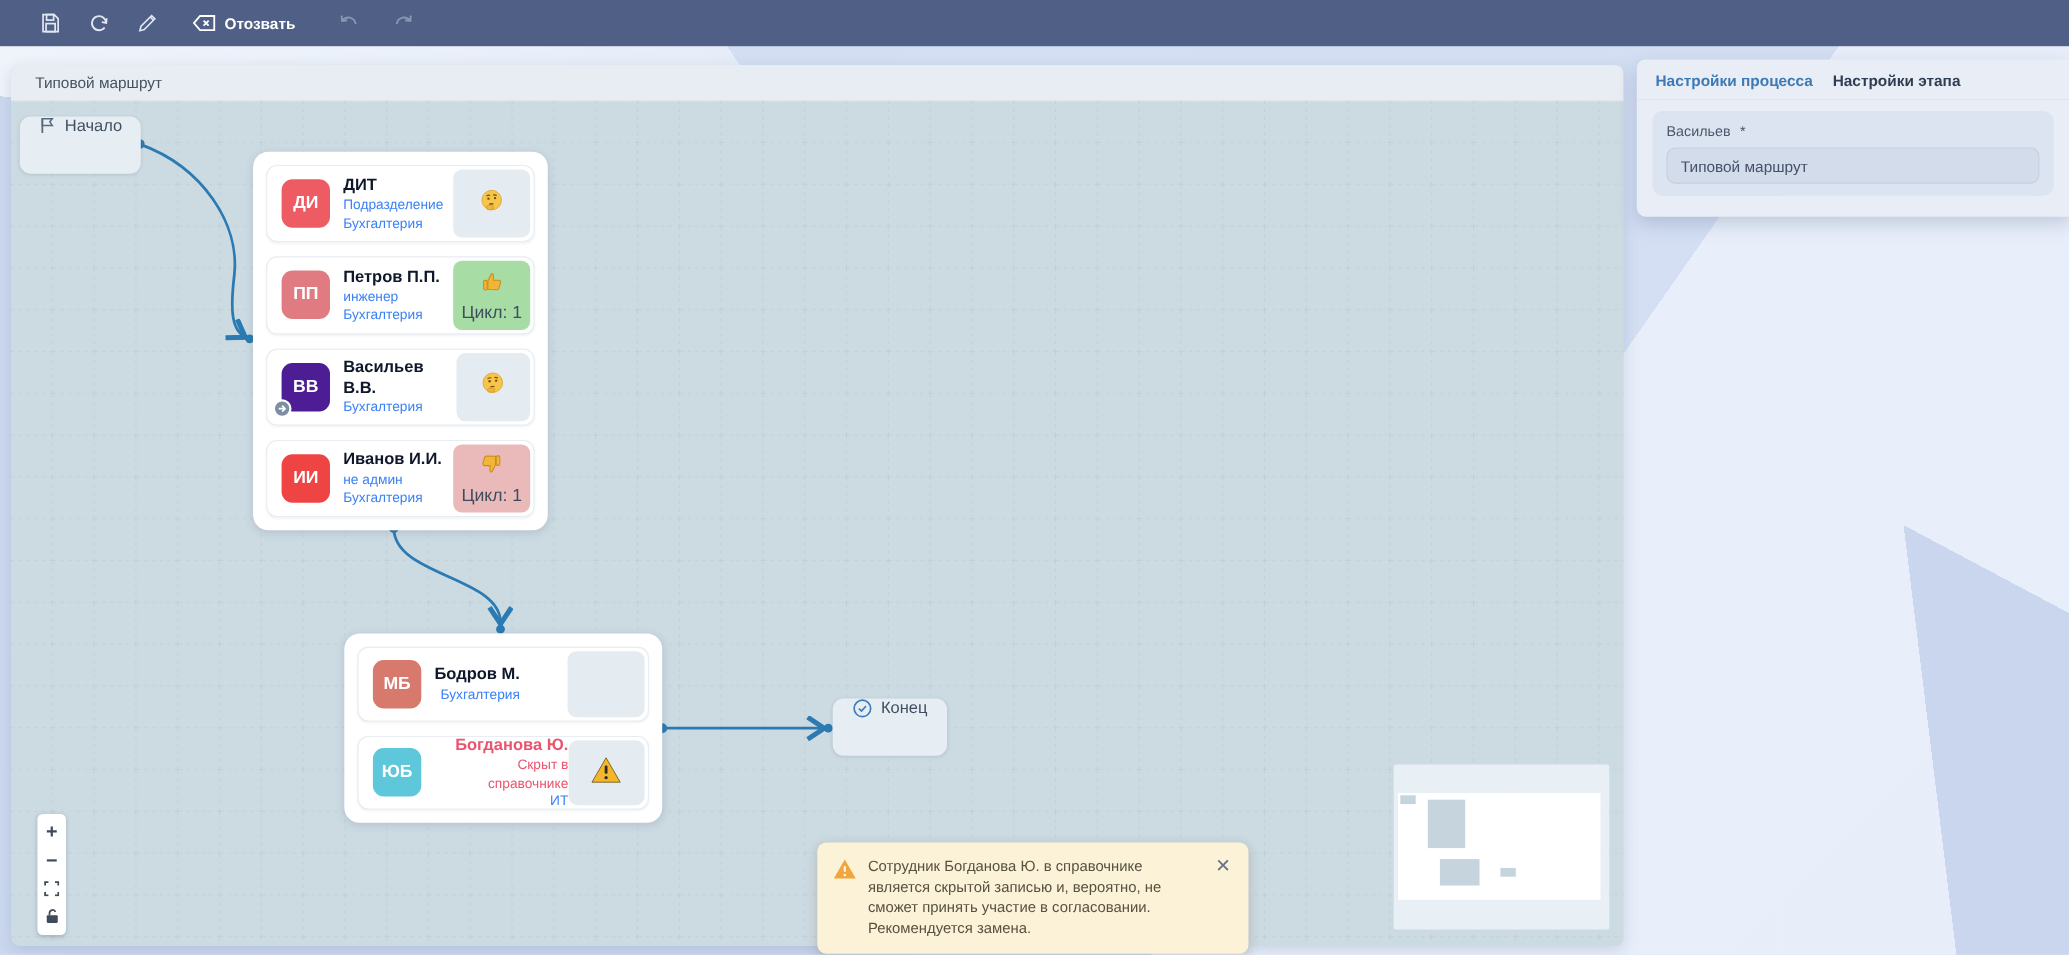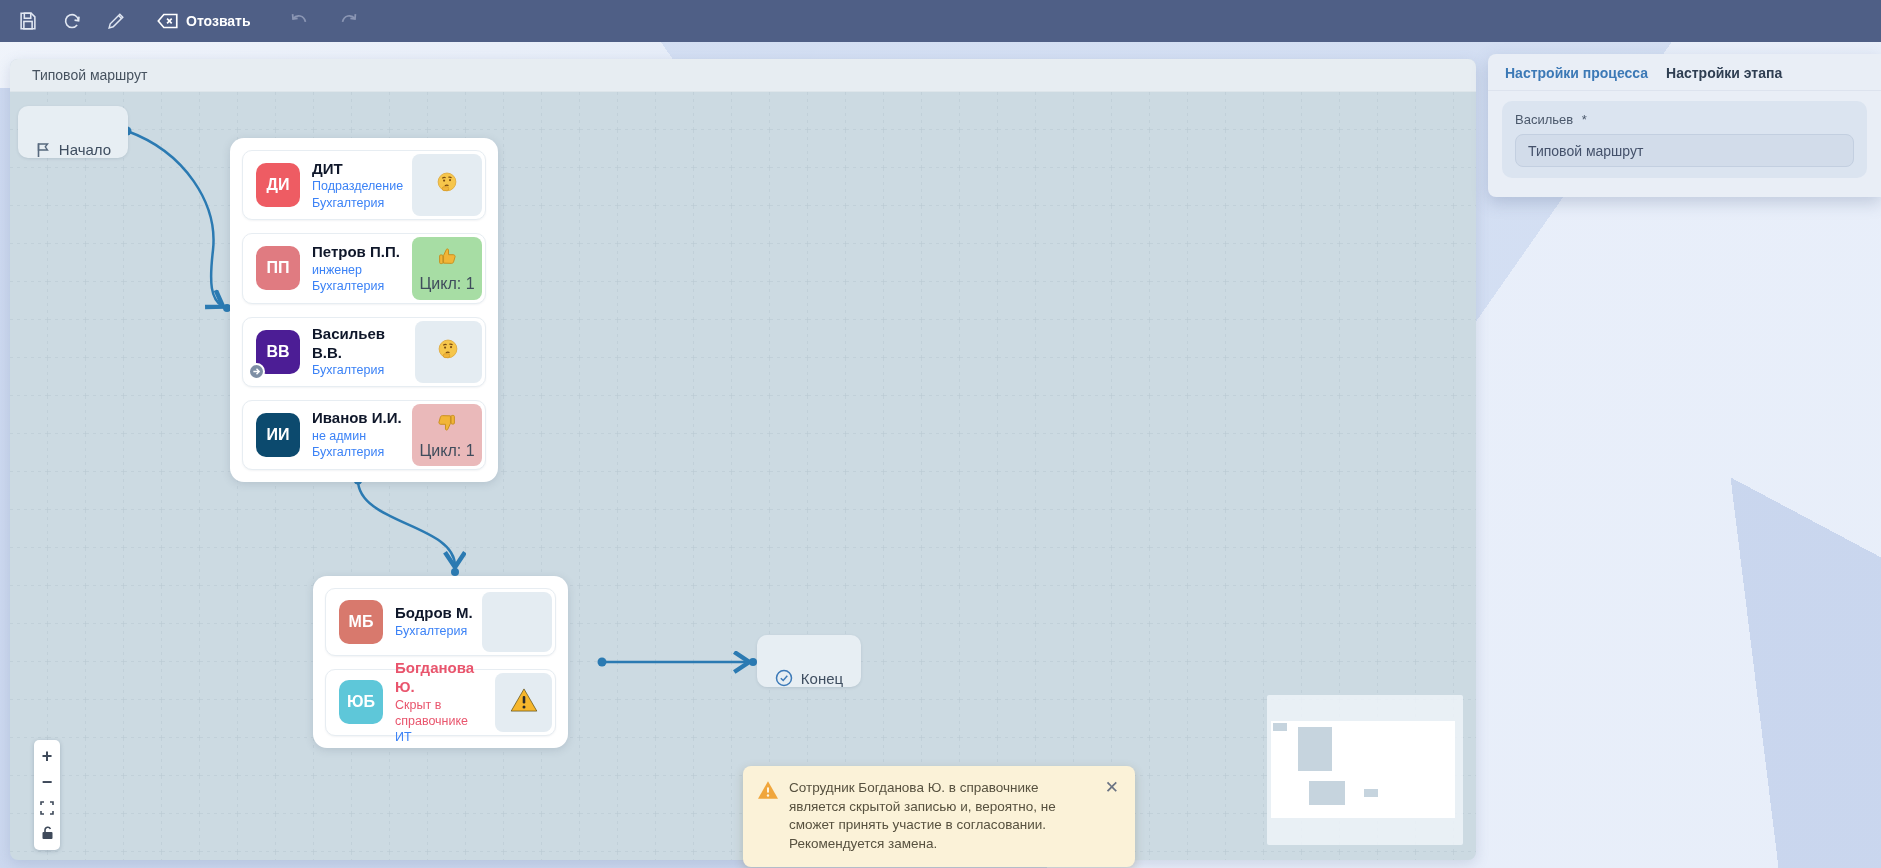--- a/index.html
+++ b/index.html
@@ -11,49 +11,49 @@
       conic-gradient(from 210deg at 78% 16%, rgba(201,214,238,.9) 0 62deg, rgba(0,0,0,0) 62deg),
       conic-gradient(from 118deg at 92% 55%, rgba(196,210,236,.85) 0 55deg, rgba(0,0,0,0) 55deg),
       conic-gradient(from 325deg at 62% 88%, rgba(209,221,242,.9) 0 70deg, rgba(0,0,0,0) 70deg),
       conic-gradient(from 35deg at 22% 72%, rgba(233,239,250,.95) 0 85deg, rgba(0,0,0,0) 85deg),
       conic-gradient(from 150deg at 40% 20%, rgba(226,234,248,.9) 0 75deg, rgba(0,0,0,0) 75deg),
       linear-gradient(135deg,#f0f4fb 0%,#e2eaf7 40%,#cfdcef 100%);
   }
 
   
   .toolbar { position:absolute; left:0; top:0; width:1881px; height:42px;
-    background:#4f5f86; display:flex; align-items:center; padding-left:10px; gap:8px; }
+    background:#4f5f86; display:flex; align-items:center; padding-left:28px; gap:8px; }
   .tbtn { height:32px; min-width:36px; display:flex; align-items:center; justify-content:center;
     gap:6px; border:none; background:transparent; cursor:pointer; color:#e7ebf5;
     font-family:"Liberation Sans",sans-serif; }
   .tbtn svg { display:block; }
   .revoke-label { color:#fff; font-weight:bold; font-size:14px; }
   .muted svg path, .muted svg polyline { stroke:#8b96b4 !important; }
 
   
   .canvas { position:absolute; left:10px; top:59px; width:1466px; height:801px;
     border-radius:8px; overflow:hidden; background:#ccdae2;
     box-shadow:0 4px 14px rgba(90,110,150,.20); }
   .canvas-header { height:33px; background:#e7edf2; display:flex; align-items:center;
     padding-left:22px; font-size:14px; color:#46525f; border-bottom:1px solid #dde5ea; }
   .canvas-body { position:relative; width:100%; height:768px; }
   .grid-svg { position:absolute; inset:0; }
 
   
   .node { position:absolute; background:#e7eef3; border-radius:10px;
-    display:flex; align-items:flex-end; justify-content:center; gap:8px;
+    display:flex; align-items:flex-start; justify-content:center; gap:8px;
     font-size:15px; color:#3f4e60; box-shadow:0 1px 3px rgba(70,90,110,.15); }
   .node-start { left:8px; top:14px; width:110px; height:52px; }
   .node-end { left:747px; top:543px; width:104px; height:52px; }
 
   .group { position:absolute; background:#fff; border-radius:14px; padding:12px;
     display:flex; flex-direction:column; gap:13px;
     box-shadow:0 2px 8px rgba(70,90,110,.18); }
   .group-1 { left:220px; top:46px; width:268px; height:344px; }
-  .group-2 { left:303px; top:484px; width:255px; height:172px; }
+  .group-2 { left:303px; top:484px; width:289px; height:172px;text-align:right; }
 
   .card { flex:1; display:flex; align-items:center; background:#fff;
     border:1px solid #e7edf2; border-radius:10px; padding:3px; min-height:62px;
     box-shadow:0 1px 2px rgba(70,90,110,.07); }
   .avatar { position:relative; width:44px; height:44px; border-radius:10px; flex:0 0 44px;
     margin:0 12px 0 10px; display:flex; align-items:center; justify-content:center;
     color:#fff; font-size:16px; font-weight:bold; }
   .fwd-badge { position:absolute; left:-8px; bottom:-6px; width:17px; height:17px;
     border-radius:50%; background:#7d8ea4; border:2px solid #fff;
     display:flex; align-items:center; justify-content:center; }
@@ -244,21 +244,21 @@
                 <circle cx="12" cy="11" r="8.2" fill="#f6c64b" stroke="#e0a93c" stroke-width="0.8"></circle>
                 <circle cx="9.3" cy="9.8" r="1" fill="#7a4c12"></circle>
                 <circle cx="14.8" cy="9.3" r="1" fill="#7a4c12"></circle>
                 <path d="M7.6 7.6q1.6-1.2 3.2-.5 M13.2 6.8q1.6-.6 3 .4" fill="none" stroke="#7a4c12" stroke-width="1"></path>
                 <path d="M10 14.6q1.8-1 3.4-.2" fill="none" stroke="#7a4c12" stroke-width="1.1"></path>
                 <rect x="7.6" y="15.4" width="6" height="3.6" rx="1.8" fill="#f0b53c" stroke="#d79a26" stroke-width="0.7"></rect>
               </svg></span>
           </div>
         </div>
         <div class="card">
-          <div class="avatar" style="background: #0c4a6e;">ИИ</div>
+          <div class="avatar" style="background: #ef4444;">ИИ</div>
           <div class="info">
             <div class="cname">Иванов И.И.</div>
             <div class="cline">не админ</div>
             <div class="cline">Бухгалтерия</div>
           </div>
           <div class="status" style="background: rgb(234, 185, 186);">
             <span><svg width="26" height="26" viewBox="0 0 24 24">
                 <g transform="rotate(180 12 12)" fill="#f2b537" stroke="#c98f1e" stroke-width="0.9">
                   <rect x="5.2" y="11" width="3" height="8" rx="1"></rect>
                   <path d="M8.8 18.6v-7l2.6-5.6c.4-.9 2-.6 2 .5v4.3h4.4c1.1 0 1.9 1 1.6 2l-1.3 4.6c-.2.8-1 1.4-1.8 1.4z"></path>

